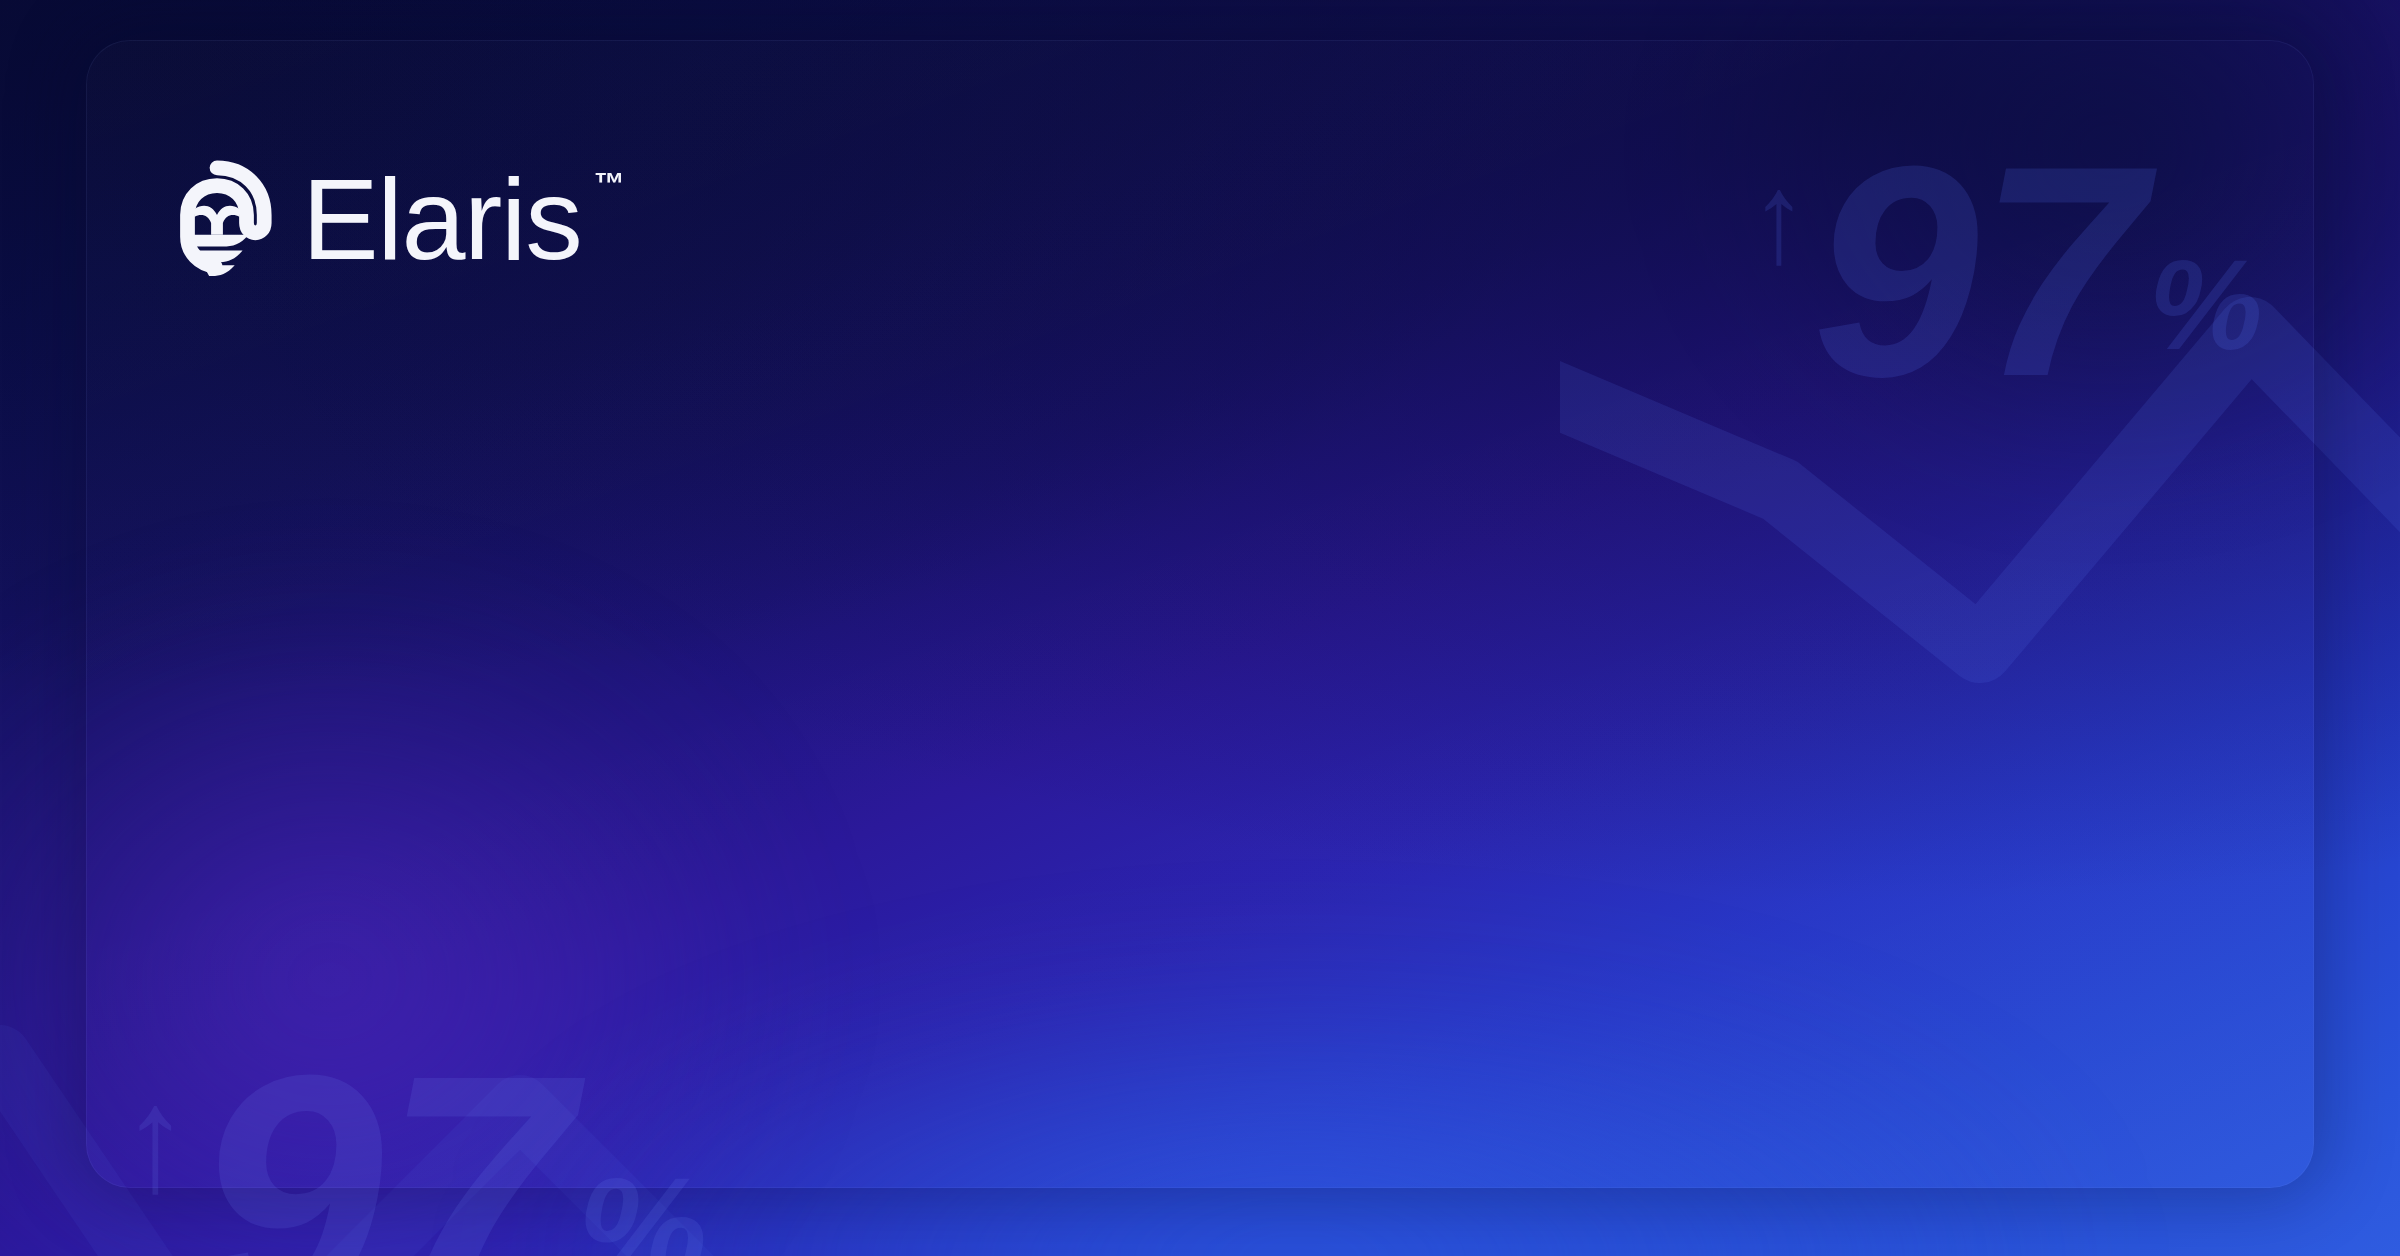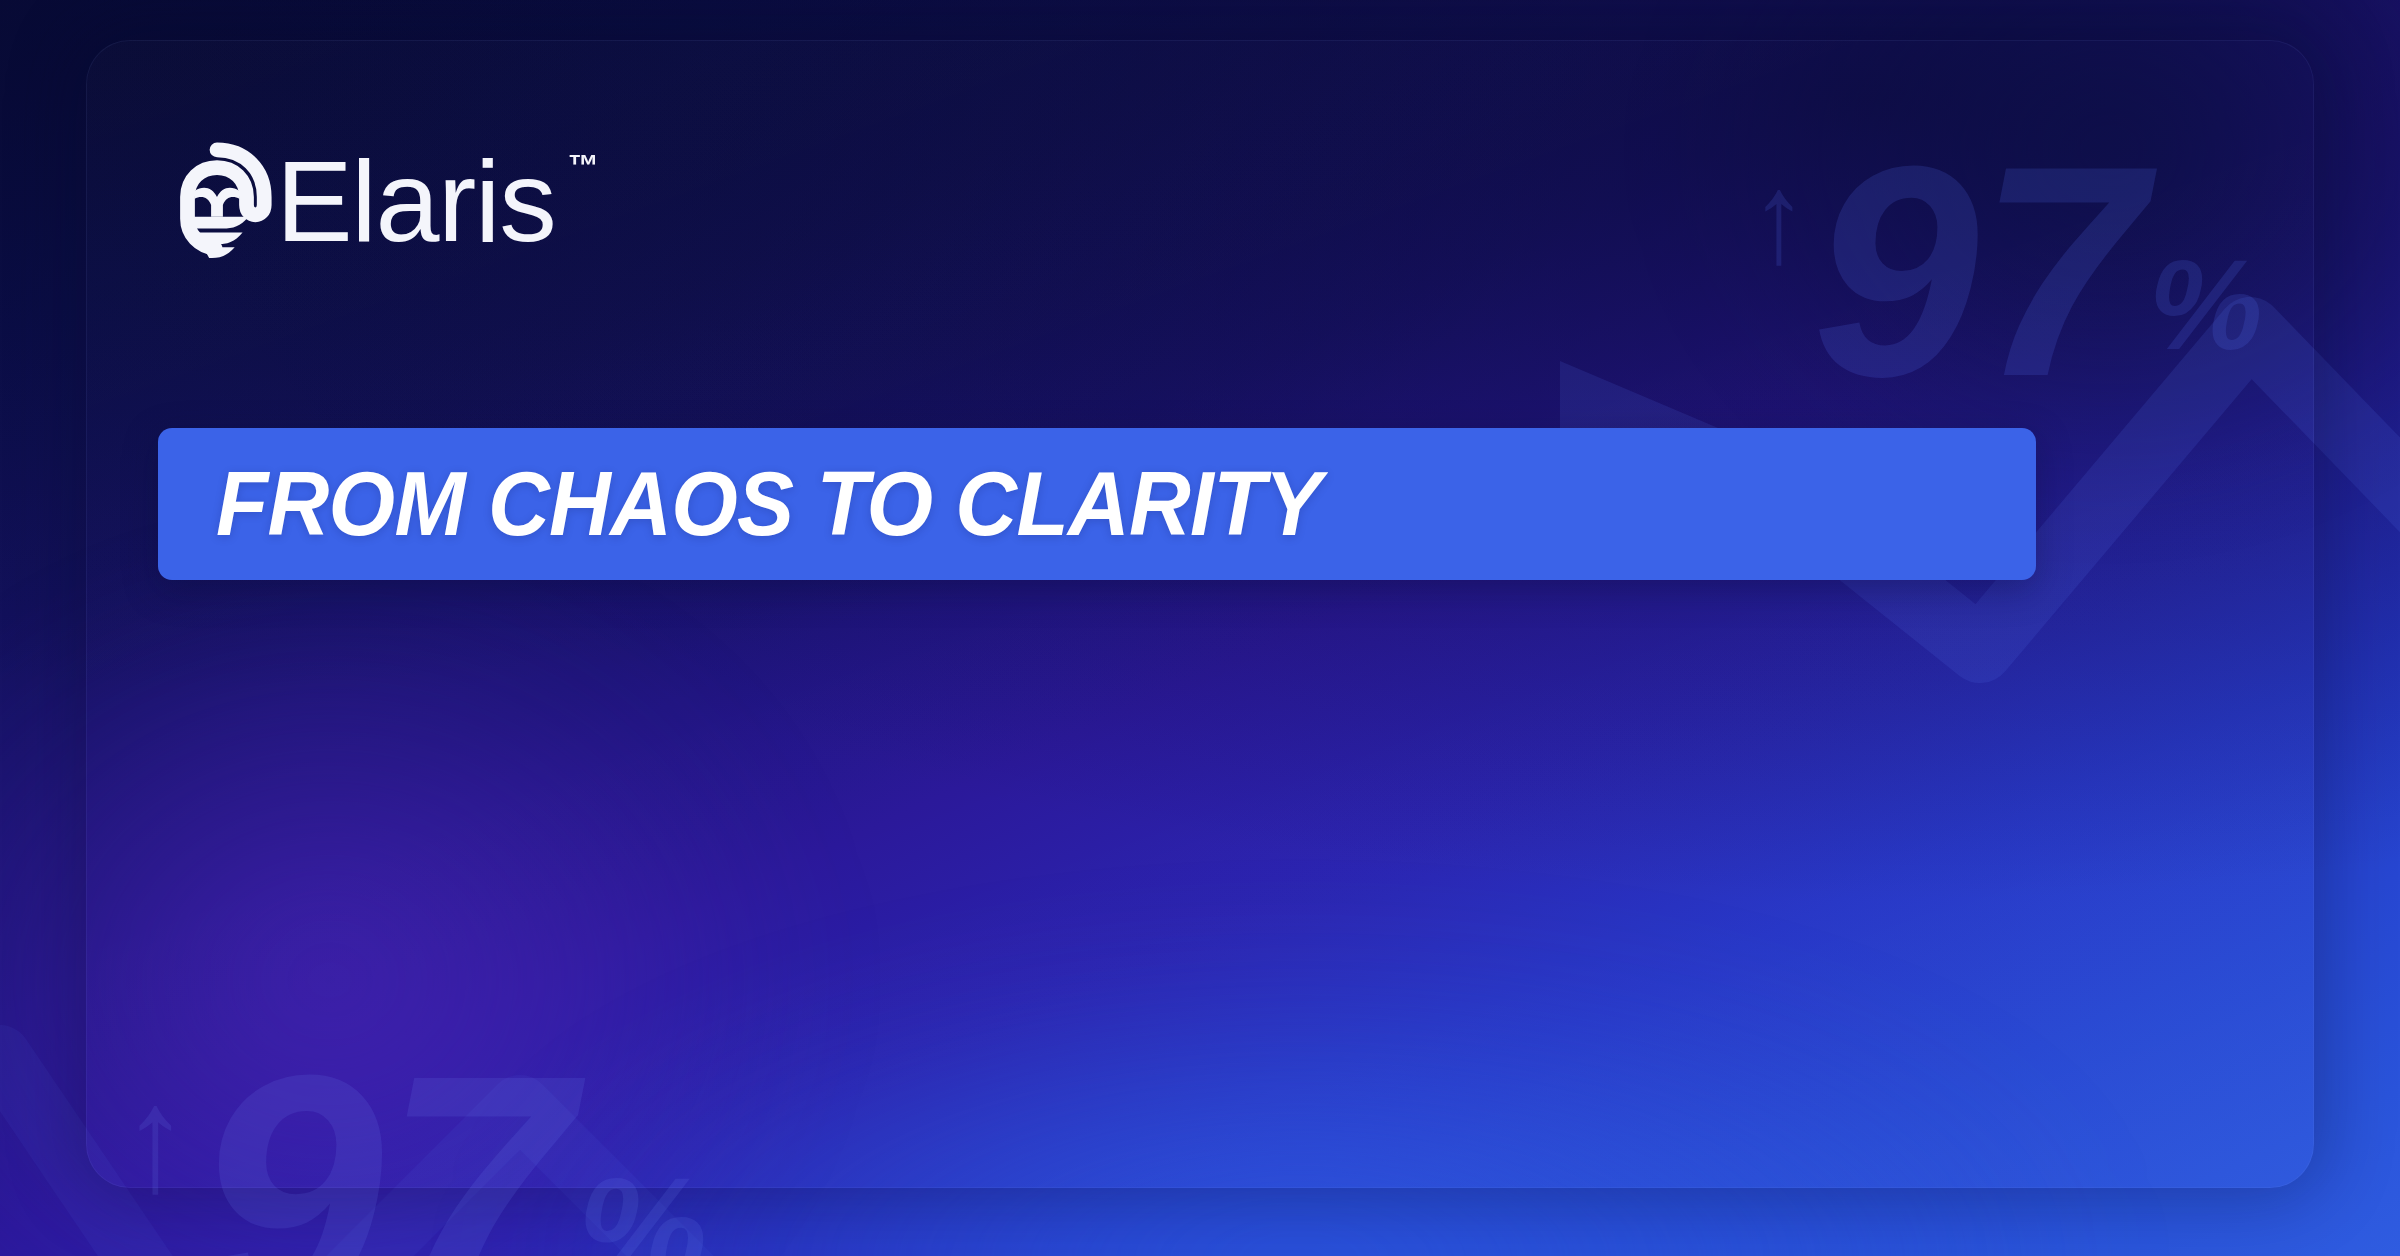--- a/index.html
+++ b/index.html
@@ -144,23 +144,24 @@
   .wm-tr .wm-num { font-size: 300px; }
   .wm-tr .wm-pct { font-size: 128px; align-self: flex-end; margin-bottom: 36px; margin-left: 4px; }
   .wm-bl .wm-arrow { font-size: 150px; transform: translateY(8px) scaleX(0.9); }
   .wm-bl .wm-num { font-size: 340px; }
   .wm-bl .wm-pct { font-size: 146px; align-self: flex-end; margin-bottom: 44px; margin-left: 6px; }
 
   
   .logo {
     position: absolute;
     left: 158px;
-    top: 142px;
+    top: 160px;
     display: flex;
     align-items: center;
+    gap: 26px;
   }
   .logo-mark { width: 118px; height: 118px; display: block; flex: 0 0 auto; }
   .logo-word {
     position: relative;
     display: inline-block;
     color: #f4f5fb;
     font-size: 115px;
     font-weight: 400;
     letter-spacing: -0.012em;
     line-height: 1;
@@ -284,18 +285,15 @@
       <path d="M34 76 L 92 76 C 84 86 76 88 66 88 L 34 88 Z" fill="#F4F5FB"></path>
       <path d="M38 92 L 86 92 C 78 102 70 104 60 104 L 42 104 Z" fill="#F4F5FB"></path>
       <path d="M46 107 L 78 107 C 70 116 63 118 55 118 L 52 118 Z" fill="#F4F5FB"></path>
     </svg>
     <span class="logo-word">
       <span>Elaris</span>
       <span class="logo-tm">™</span>
     </span>
   </div>
 
-  <div class="badge">
-    <span class="badge-text">FROM CHAOS TO CLARITY</span>
-  </div>
 
 
 </div>
 
 </body></html>

